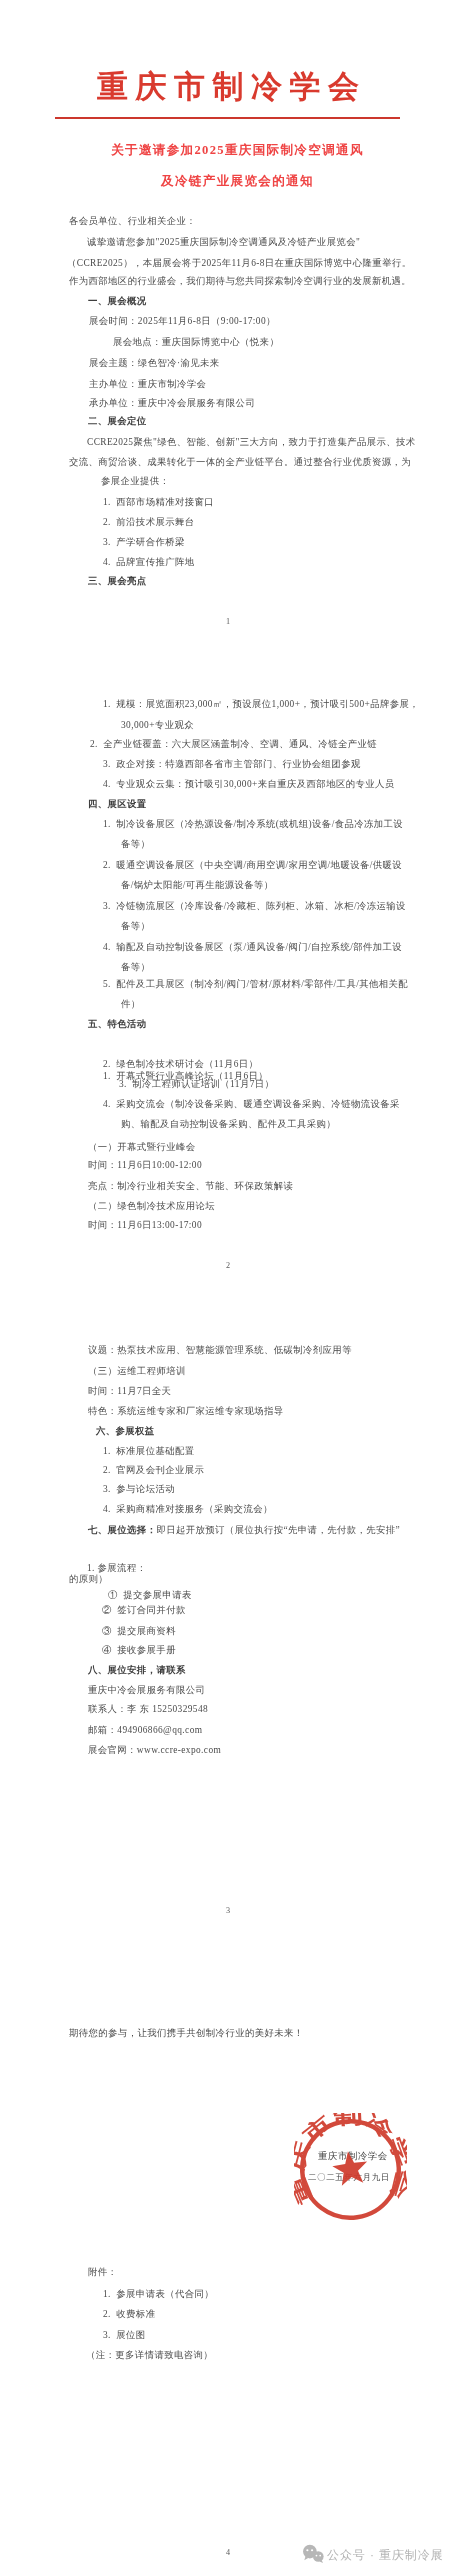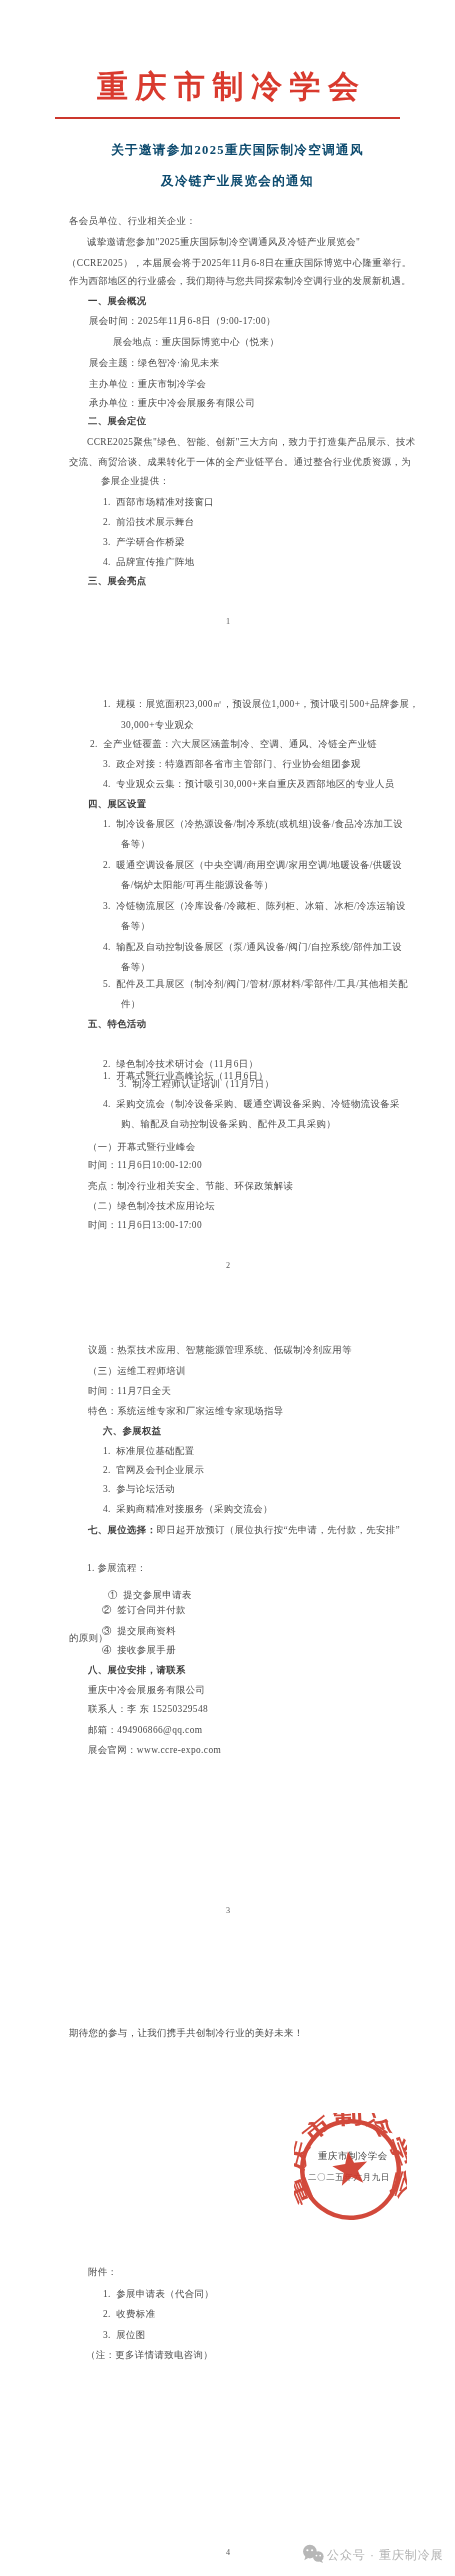--- a/index.html
+++ b/index.html
@@ -17,21 +17,21 @@
     color:#d93a2e;letter-spacing:7.5px;text-indent:7.5px;
     font-family:"Liberation Serif","DejaVu Serif",serif;
   }
   .red-rule{
     position:absolute;left:55px;top:117px;width:345px;height:1.9px;
     background:#cc372d;
   }
   .doc-title{
     position:absolute;left:19px;right:0;
     text-align:center;
-    font-size:12.6px;font-weight:700;color:#0c4a6e;letter-spacing:1.3px;
+    font-size:12.6px;font-weight:700;color:#ef4444;letter-spacing:1.3px;
   }
   .doc-title.l1{top:142px;}
   .doc-title.l2{top:173px;}
   .line{
     position:absolute;
     font-size:9.4px;line-height:14px;color:#4a4a4a;
     letter-spacing:0.4px;white-space:pre;
   }
   .line.bold, .line .bold{font-weight:700;color:#3e3e3e;}
   .line.center{
@@ -116,27 +116,27 @@
       <div class="line" style="top: 1140px; left: 88px;">（一）开幕式暨行业峰会</div>
       <div class="line" style="top: 1158px; left: 88px;">时间：11月6日10:00-12:00</div>
       <div class="line" style="top: 1179px; left: 88px;">亮点：制冷行业相关安全、节能、环保政策解读</div>
       <div class="line" style="top: 1199px; left: 88px;">（二）绿色制冷技术应用论坛</div>
       <div class="line" style="top: 1218px; left: 88px;">时间：11月6日13:00-17:00</div>
       <div class="line center" style="top: 1259px;">2</div>
       <div class="line" style="top: 1343px; left: 88px;">议题：热泵技术应用、智慧能源管理系统、低碳制冷剂应用等</div>
       <div class="line" style="top: 1364px; left: 88px;">（三）运维工程师培训</div>
       <div class="line" style="top: 1384px; left: 88px;">时间：11月7日全天</div>
       <div class="line" style="top: 1404px; left: 88px;">特色：系统运维专家和厂家运维专家现场指导</div>
-      <div class="line bold" style="top: 1424px; left: 103px;">六、参展权益</div>
+      <div class="line bold" style="top: 1424px; left: 96px;">六、参展权益</div>
       <div class="line" style="top: 1444px; left: 103px;">1.  标准展位基础配置</div>
       <div class="line" style="top: 1463px; left: 103px;">2.  官网及会刊企业展示</div>
       <div class="line" style="top: 1482px; left: 103px;">3.  参与论坛活动</div>
       <div class="line" style="top: 1502px; left: 103px;">4.  采购商精准对接服务（采购交流会）</div>
       <div class="line" style="top: 1523px; left: 88px;"><span class="bold">七、展位选择：</span><span>即日起开放预订（展位执行按“先申请，先付款，先安排”</span></div>
-      <div class="line" style="top: 1631px; left: 69px;">的原则）</div>
+      <div class="line" style="top: 1572px; left: 69px;">的原则）</div>
       <div class="line" style="top: 1561px; left: 87px;">1. 参展流程：</div>
       <div class="line" style="top: 1582px; left: 108px; margin-top: 6px;">①  提交参展申请表</div>
       <div class="line" style="top: 1603px; left: 102px;">②  签订合同并付款</div>
       <div class="line" style="top: 1624px; left: 102px;">③  提交展商资料</div>
       <div class="line" style="top: 1643px; left: 102px;">④  接收参展手册</div>
       <div class="line bold" style="top: 1663px; left: 88px;">八、展位安排，请联系</div>
       <div class="line" style="top: 1683px; left: 88px;">重庆中冷会展服务有限公司</div>
       <div class="line" style="top: 1702px; left: 88px;">联系人：李 东 15250329548</div>
       <div class="line" style="top: 1723px; left: 88px;">邮箱：494906866@qq.com</div>
       <div class="line" style="top: 1743px; left: 88px;">展会官网：www.ccre-expo.com</div>

